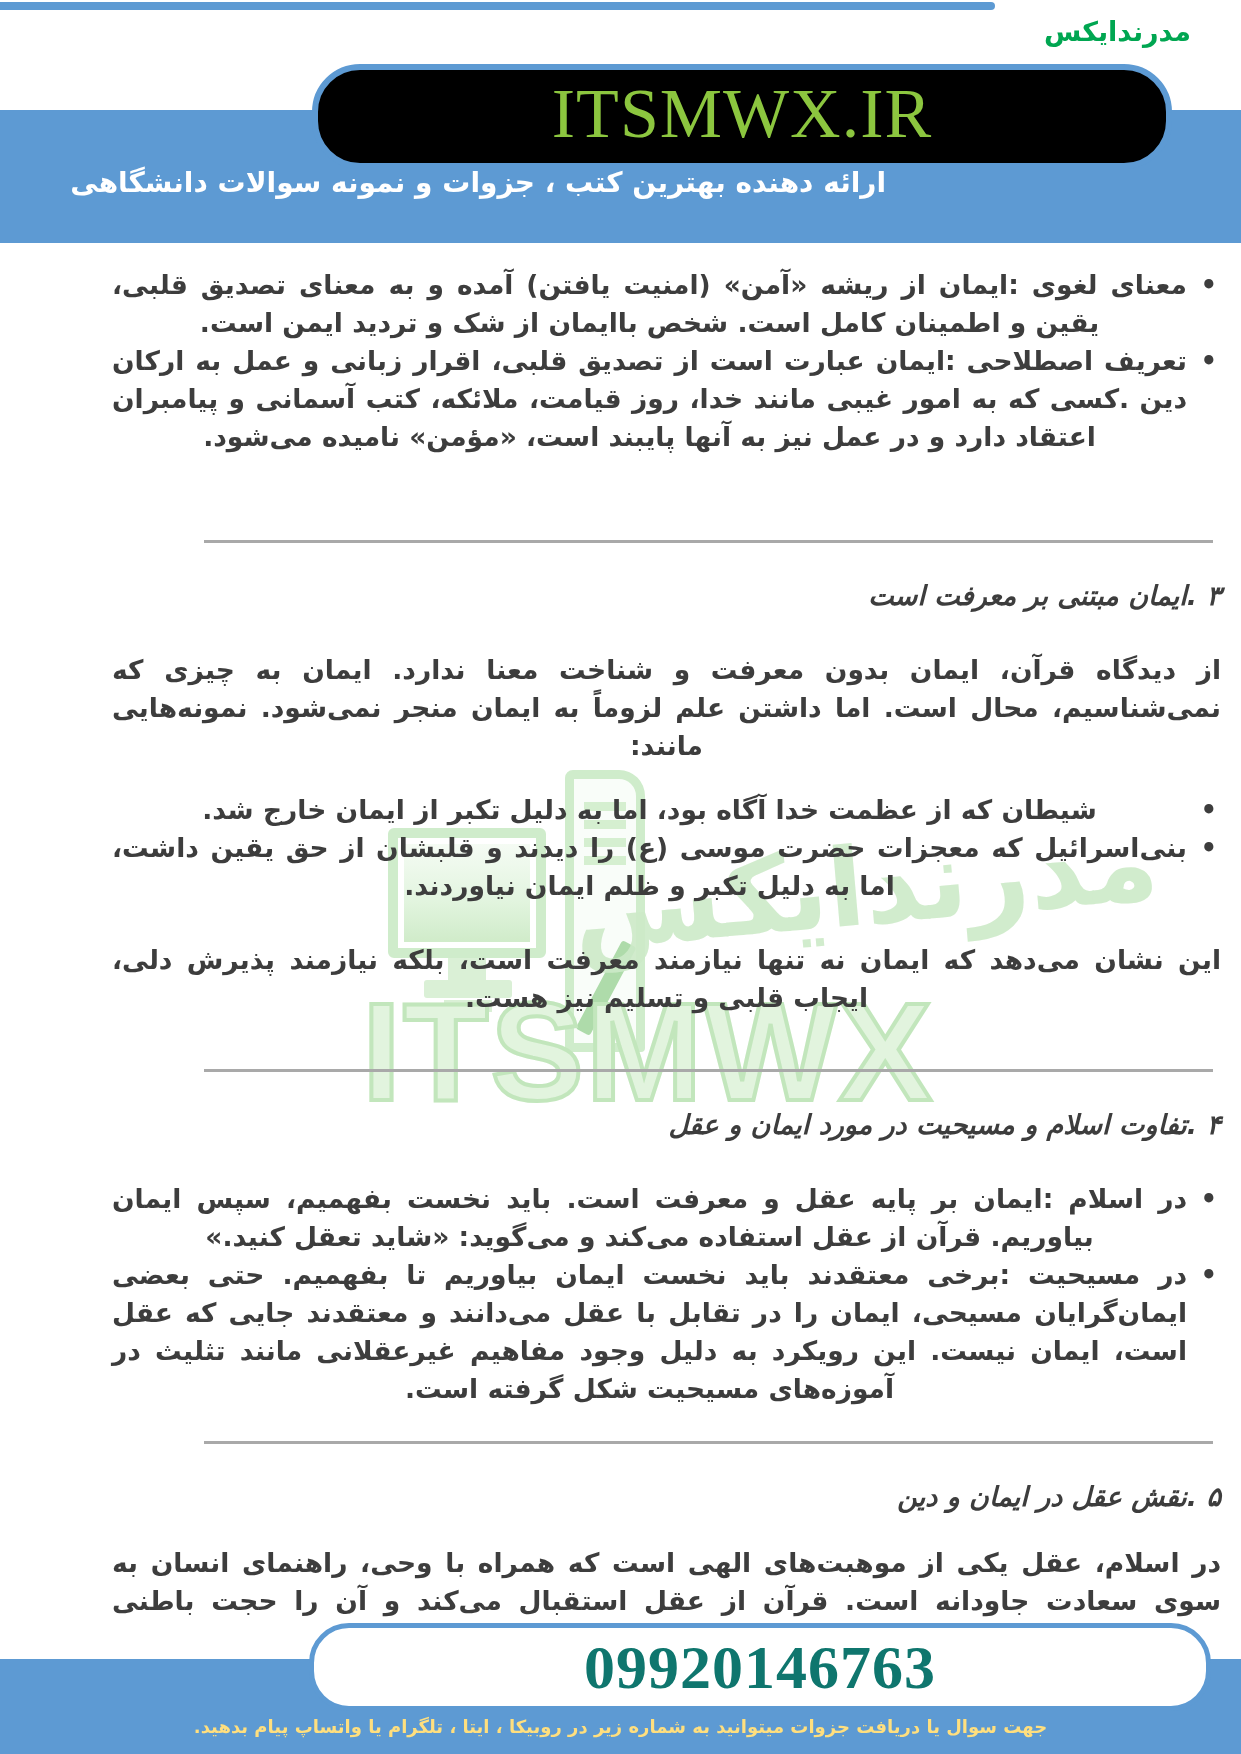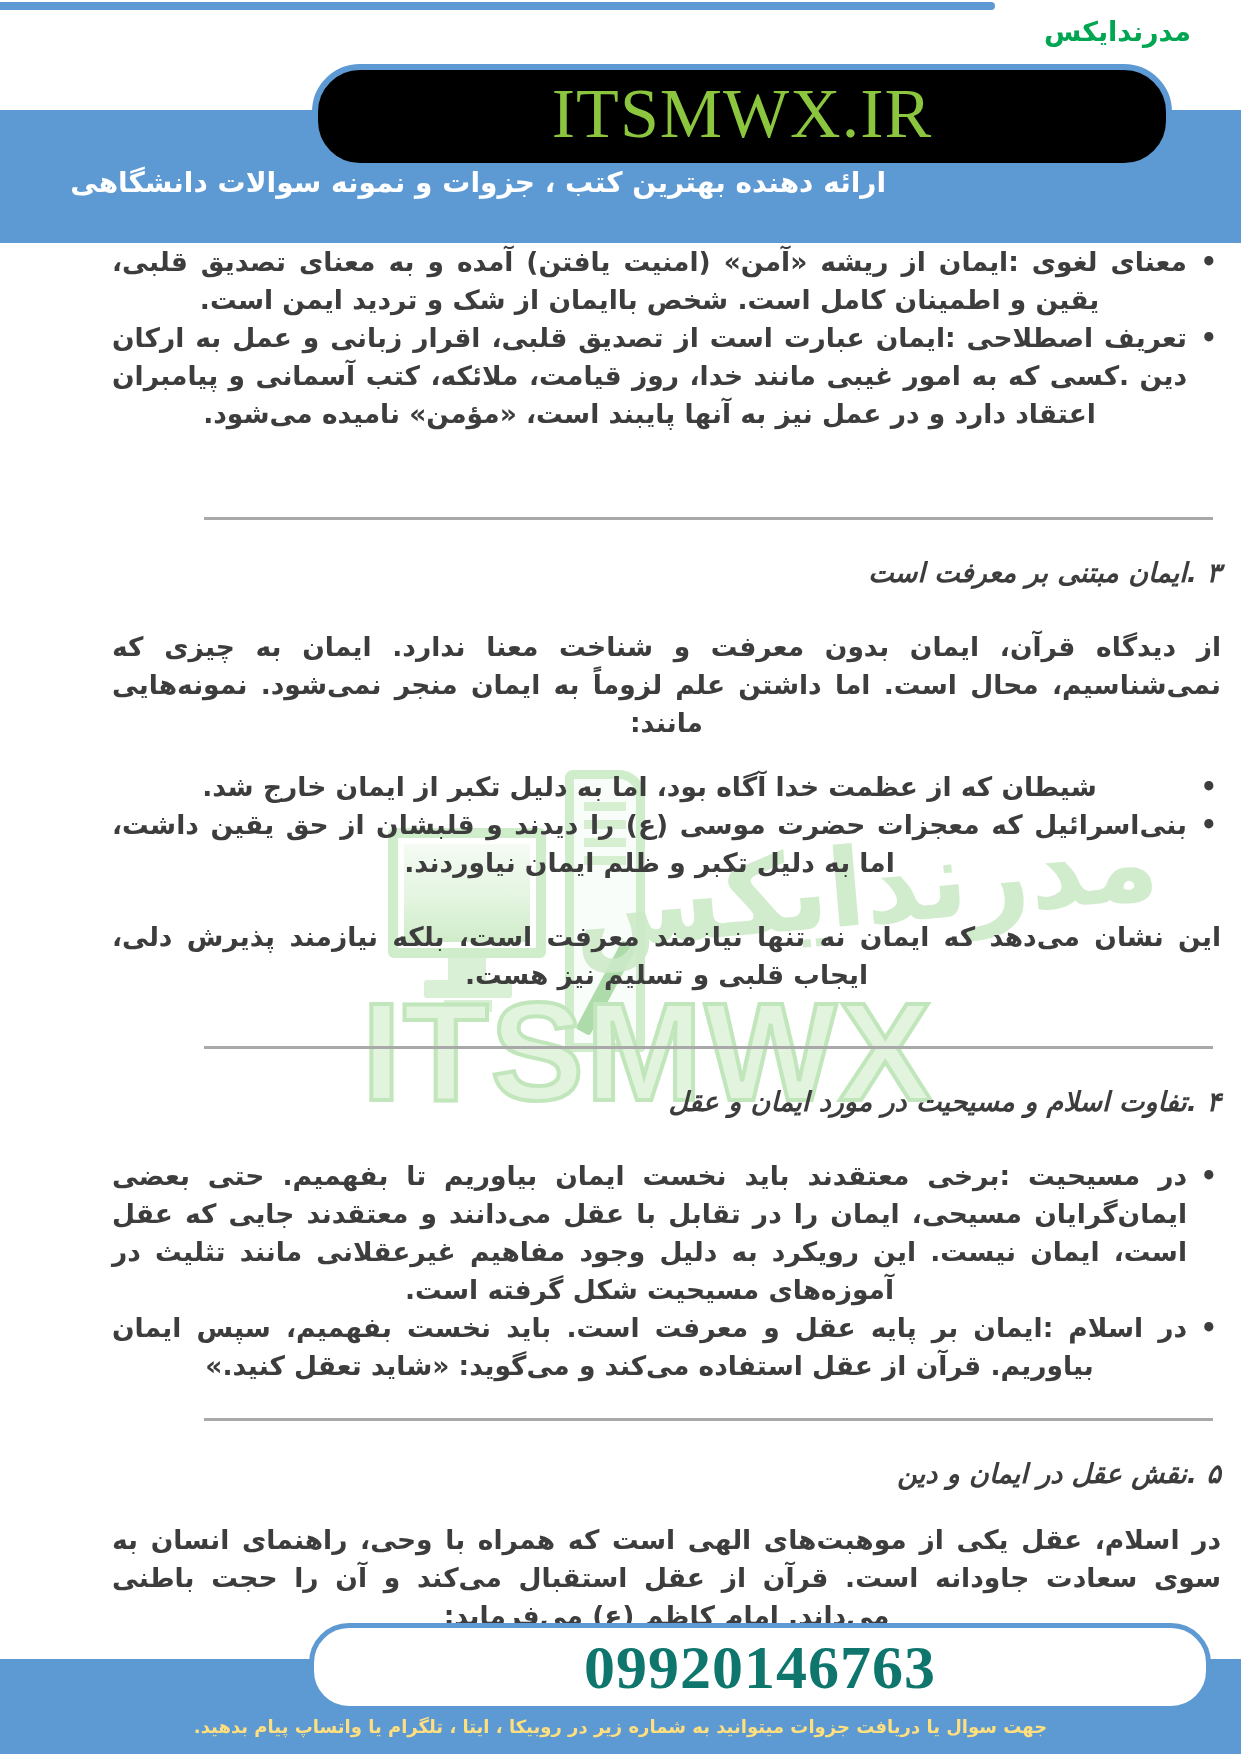--- a/index.html
+++ b/index.html
@@ -80,21 +80,21 @@
   .content h2{
     font-size:27px; margin:34px 0 0; text-align:right; text-align-last:right;
     font-weight:bold;
     font-style:italic;
   }
   .content p{margin:36px 0 0;}
   .content p.tight{margin:28px 0 0;}
   .content ul{
     margin:26px 0 0; padding:0 34px 0 0; list-style:none;
   }
-  .content ul.first{margin-top:0;}
+  .content ul.first{margin-top:23px;}
   .content ul.after-h{margin-top:36px;}
   .content li{position:relative;}
   .content li::before{
     content:"\2022"; position:absolute; right:-30px; top:0;
     font-size:26px; color:#3d3d3d;
   }
   hr.divider{
     border:none; border-top:3px solid #a9a9a9;
     margin:0 8px 0 92px;
   }
@@ -165,22 +165,22 @@
     <ul>
       <li>شیطان که از عظمت خدا آگاه بود، اما به دلیل تکبر از ایمان خارج شد.</li>
       <li>بنی‌اسرائیل که معجزات حضرت موسی (ع) را دیدند و قلبشان از حق یقین داشت، اما به دلیل تکبر و ظلم ایمان نیاوردند.</li>
     </ul>
     <p>این نشان می‌دهد که ایمان نه تنها نیازمند معرفت است، بلکه نیازمند پذیرش دلی، ایجاب قلبی و تسلیم نیز هست.</p>
 
     <hr class="divider d2">
 
     <h2>۴ .تفاوت اسلام و مسیحیت در مورد ایمان و عقل</h2>
     <ul class="after-h">
+      <li>در اسلام :ایمان بر پایه عقل و معرفت است. باید نخست بفهمیم، سپس ایمان بیاوریم. قرآن از عقل استفاده می‌کند و می‌گوید: «شاید تعقل کنید.»</li>
       <li>در مسیحیت :برخی معتقدند باید نخست ایمان بیاوریم تا بفهمیم. حتی بعضی ایمان‌گرایان مسیحی، ایمان را در تقابل با عقل می‌دانند و معتقدند جایی که عقل است، ایمان نیست. این رویکرد به دلیل وجود مفاهیم غیرعقلانی مانند تثلیث در آموزه‌های مسیحیت شکل گرفته است.</li>
-      <li>در اسلام :ایمان بر پایه عقل و معرفت است. باید نخست بفهمیم، سپس ایمان بیاوریم. قرآن از عقل استفاده می‌کند و می‌گوید: «شاید تعقل کنید.»</li>
     </ul>
 
     <hr class="divider d3">
 
     <h2>۵ .نقش عقل در ایمان و دین</h2>
     <p class="tight">در اسلام، عقل یکی از موهبت‌های الهی است که همراه با وحی، راهنمای انسان به سوی سعادت جاودانه است. قرآن از عقل استقبال می‌کند و آن را حجت باطنی می‌داند. امام کاظم (ع) می‌فرماید:</p>
 
   </main>
 
   <div class="phone-box">

